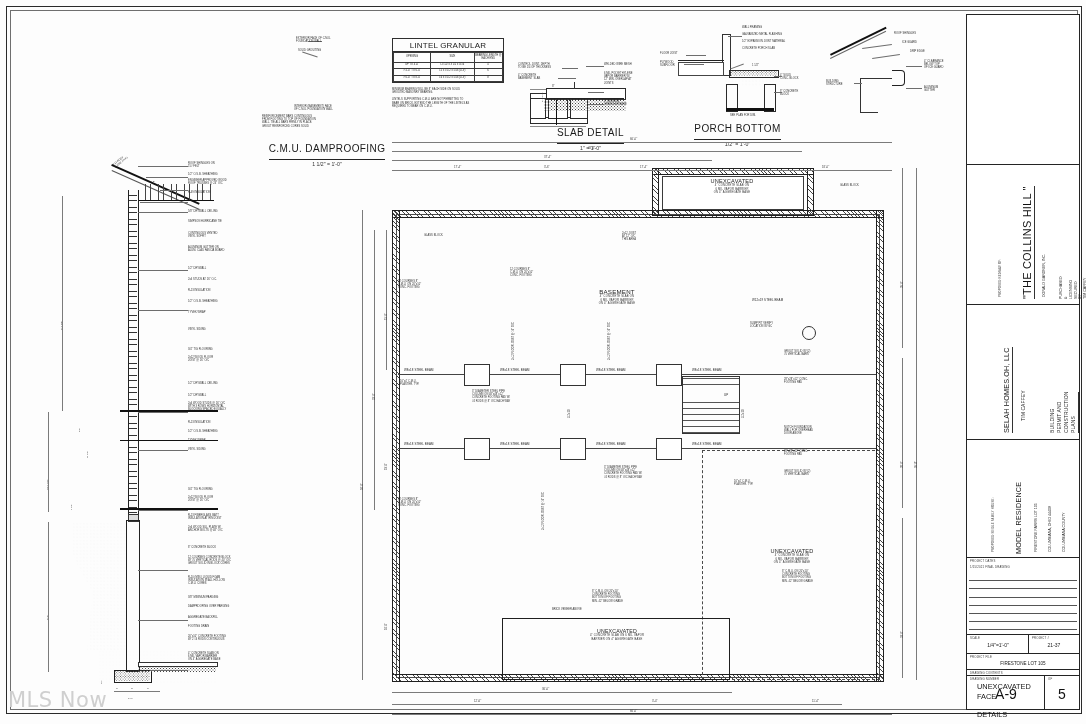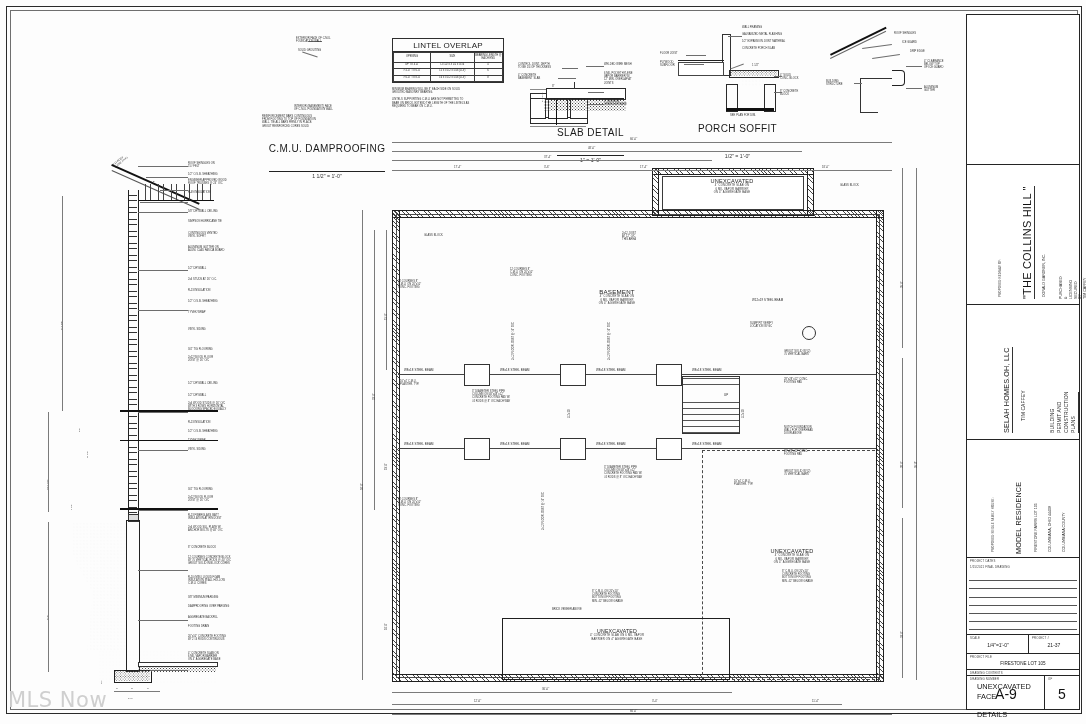--- a/index.html
+++ b/index.html
@@ -16,21 +16,21 @@
   .lead{position:absolute;background:#6d6d6d;height:.5px;}
 
   
   .border-out{position:absolute;left:6px;top:6px;width:1074px;height:706px;
        border:1.3px solid #2a2a2a;}
   .border-in{position:absolute;left:10px;top:10px;width:1066px;height:698px;
        border:.6px solid #6f6f6f;}
 
   
   .dtitle{font-size:10px;letter-spacing:.4px;color:#1a1a1a;text-align:center;}
-  .dtitle.u{border-bottom:1.1px solid #222;padding-bottom:17px;display:inline-block;text-align:center;}
+  .dtitle.u{border-bottom:1.1px solid #222;padding-bottom:5px;display:inline-block;text-align:center;}
   .dscale{font-size:5.2px;text-align:center;color:#333;margin-top:1px;}
 
   
   .lintel{position:absolute;left:392px;top:38px;width:110px;border:.7px solid #2f2f2f;}
   .lintel .lhead{text-align:center;font-size:8px;border-bottom:.7px solid #2f2f2f;
        padding:1.5px 0 1.5px;letter-spacing:.2px;}
   .ltab{width:100%;border-collapse:collapse;}
   .ltab th,.ltab td{border:.5px solid #3a3a3a;font-size:2.6px;font-weight:400;
        text-align:center;padding:1.1px 0;line-height:1.15;color:#262626;}
   .ltab th{height:7px;vertical-align:middle;}
@@ -131,21 +131,21 @@
 WALL.  TIE ALL BARS FIRMLY IN PLACE.
 GROUT REINFORCED CORES SOLID</div>
 
     <div class="abs" style="left:0;top:108px;width:130px;text-align:center;">
       <div class="dtitle u">C.M.U. DAMPROOFING</div>
       <div class="dscale">1 1/2" = 1'-0"</div>
     </div>
   </div>
 
   <div class="lintel">
-    <div class="lhead">LINTEL OVERLAP</div>
+    <div class="lhead">LINTEL GRANULAR</div>
     <table class="ltab">
       <thead>
         <tr>
           <th style="width:34%">OPENING</th>
           <th style="width:40%">SIZE</th>
           <th style="width:26%">BEARING LENGTH
 @ EACH END</th>
         </tr>
       </thead>
       <tbody>
@@ -235,21 +235,21 @@
     <div class="note abs" style="left:92px;top:42px;">1 1/2"</div>
 
     <div class="lead" style="left:26px;top:33px;width:20px;"></div>
     <div class="lead" style="left:24px;top:42px;width:20px;"></div>
     <div class="lead" style="left:68px;top:14px;width:14px;"></div>
     <div class="lead" style="left:70px;top:44px;width:14px;transform:rotate(-20deg);"></div>
     <div class="lead" style="left:114px;top:54px;width:8px;"></div>
     <div class="lead" style="left:114px;top:70px;width:8px;"></div>
 
     <div class="abs" style="left:0;top:96px;width:155px;text-align:center;">
-      <div class="dtitle u">PORCH SOFFIT</div>
+      <div class="dtitle u">PORCH BOTTOM</div>
       <div class="dscale">1/2" = 1'-0"</div>
     </div>
   </div>
 
   <div class="abs" style="left:820px;top:26px;width:138px;height:120px;">
 
     <div class="abs" style="left:10px;top:28px;width:62px;height:1.6px;background:#111;
          transform:rotate(-26deg);transform-origin:0 0;"></div>
     <div class="abs" style="left:10px;top:32px;width:62px;height:.7px;background:#666;
          transform:rotate(-26deg);transform-origin:0 0;"></div>

